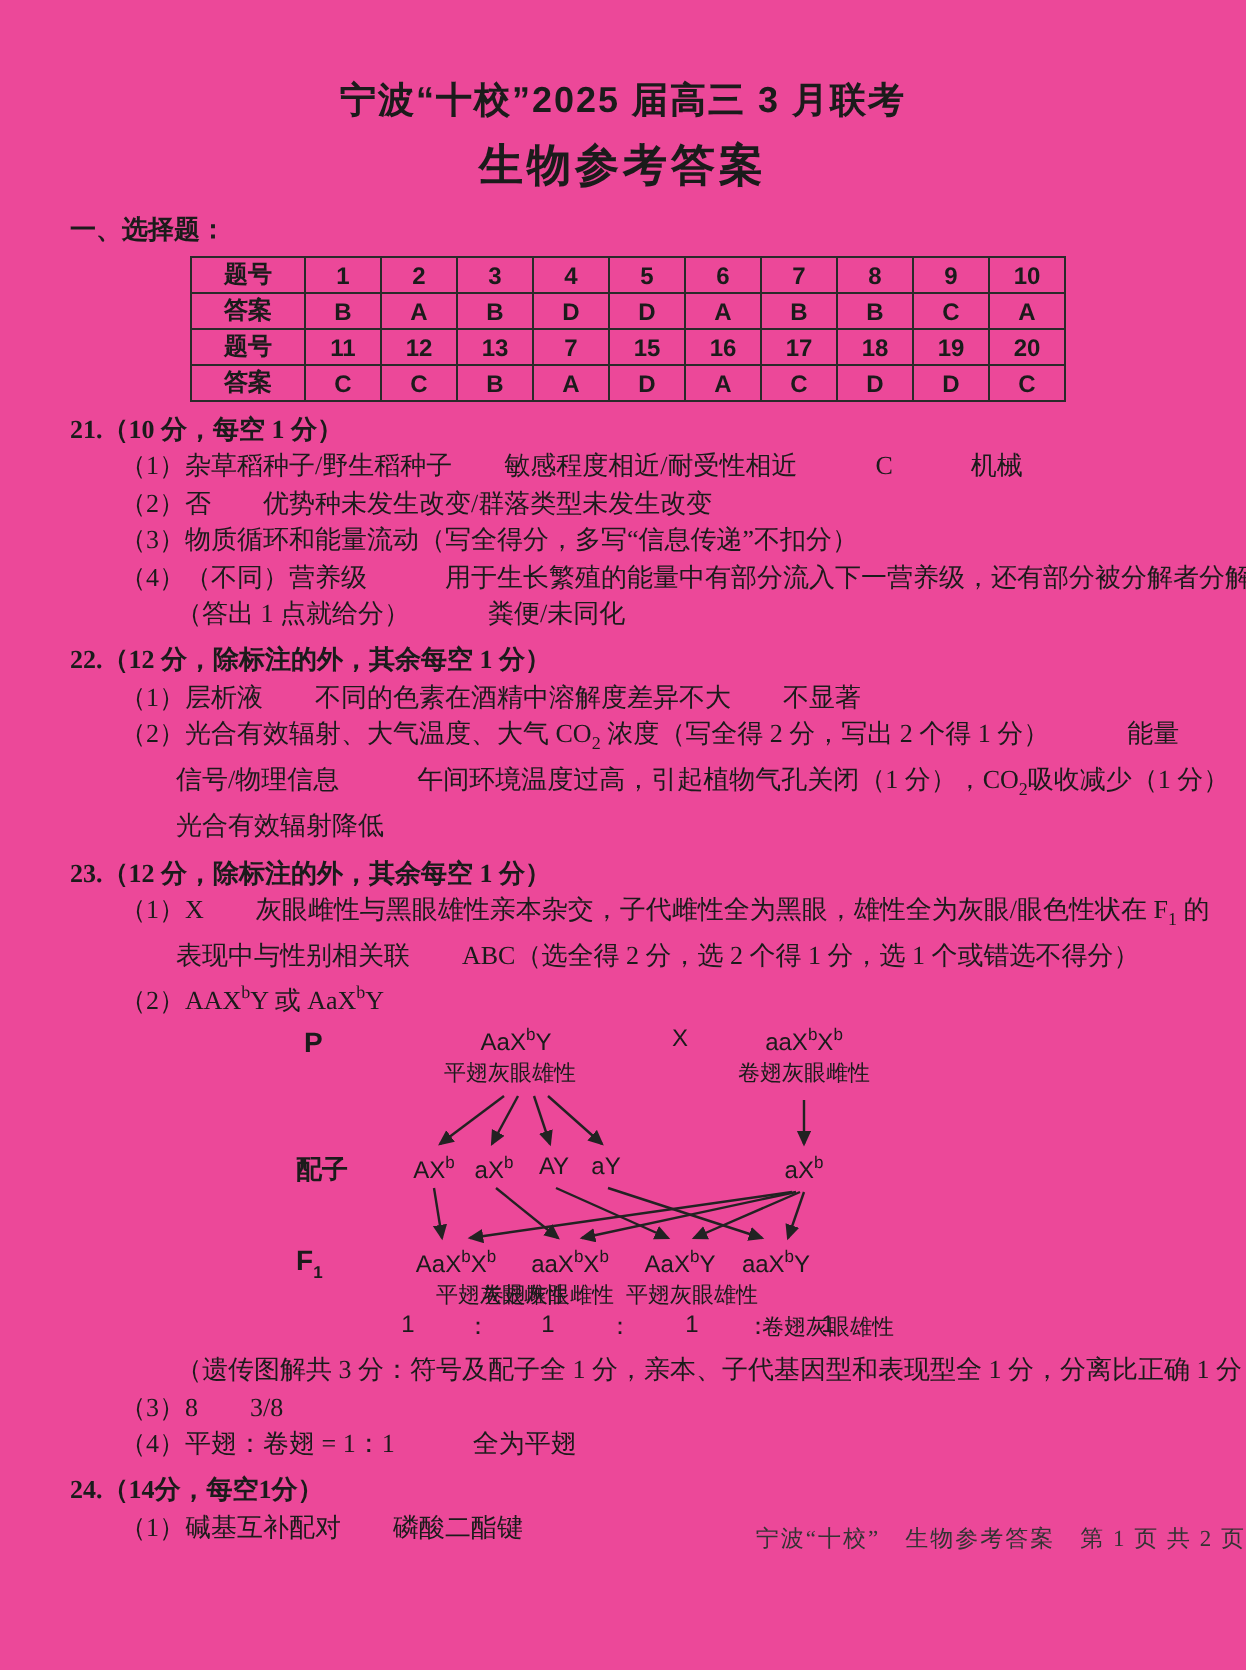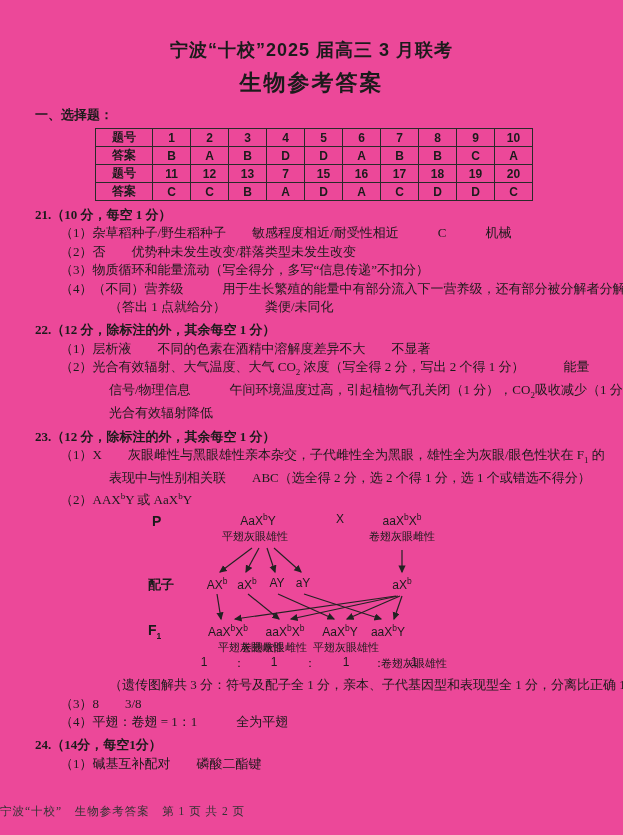--- a/index.html
+++ b/index.html
@@ -33,36 +33,36 @@
     border:1.5px solid #2a2a2a;
     width:37px;height:17px;
     text-align:center;vertical-align:middle;
     font-size:12px;font-weight:bold;padding:0;
   }
   table.answer-table td.hd{width:56px;}
   .qbody{margin-top:5px;}
   .qline{font-size:13px;line-height:18.4px;white-space:nowrap;}
   .qline.q{margin-left:0;font-weight:bold;}
   .qline.a{margin-left:25px;}
-  .qline.c{margin-left:74px;}
+  .qline.c{margin-left:53px;}
   .qline sub,.qline sup{font-size:9px;}
   
   .diagram{
     position:relative;height:162px;margin:2px 0 2px 105px;width:400px;
     font-family:"Liberation Sans","DejaVu Sans",sans-serif;
   }
   .diagram svg.arrows{position:absolute;left:0;top:0;}
   .dg{position:absolute;white-space:nowrap;font-size:12px;transform:translateX(-50%);}
   .dg sup{font-size:8.5px;}
   .dg sub{font-size:8.5px;}
   .dg.lbl{transform:none;font-weight:bold;font-size:14px;}
   .dg.ph{font-size:11px;}
   .footer{
-    position:absolute;left:0;top:804px;width:100%;
-    text-align:left;font-size:11.5px;color:#333;letter-spacing:1px;
+    position:absolute;left:0;top:762px;width:100%;
+    text-align:right;font-size:11.5px;color:#333;letter-spacing:1px;
   }
 </style>
 </head>
 <body>
 
 <div class="page">
 
   <div class="title">宁波“十校”2025 届高三 3 月联考</div>
   <div class="subtitle">生物参考答案</div>
 

